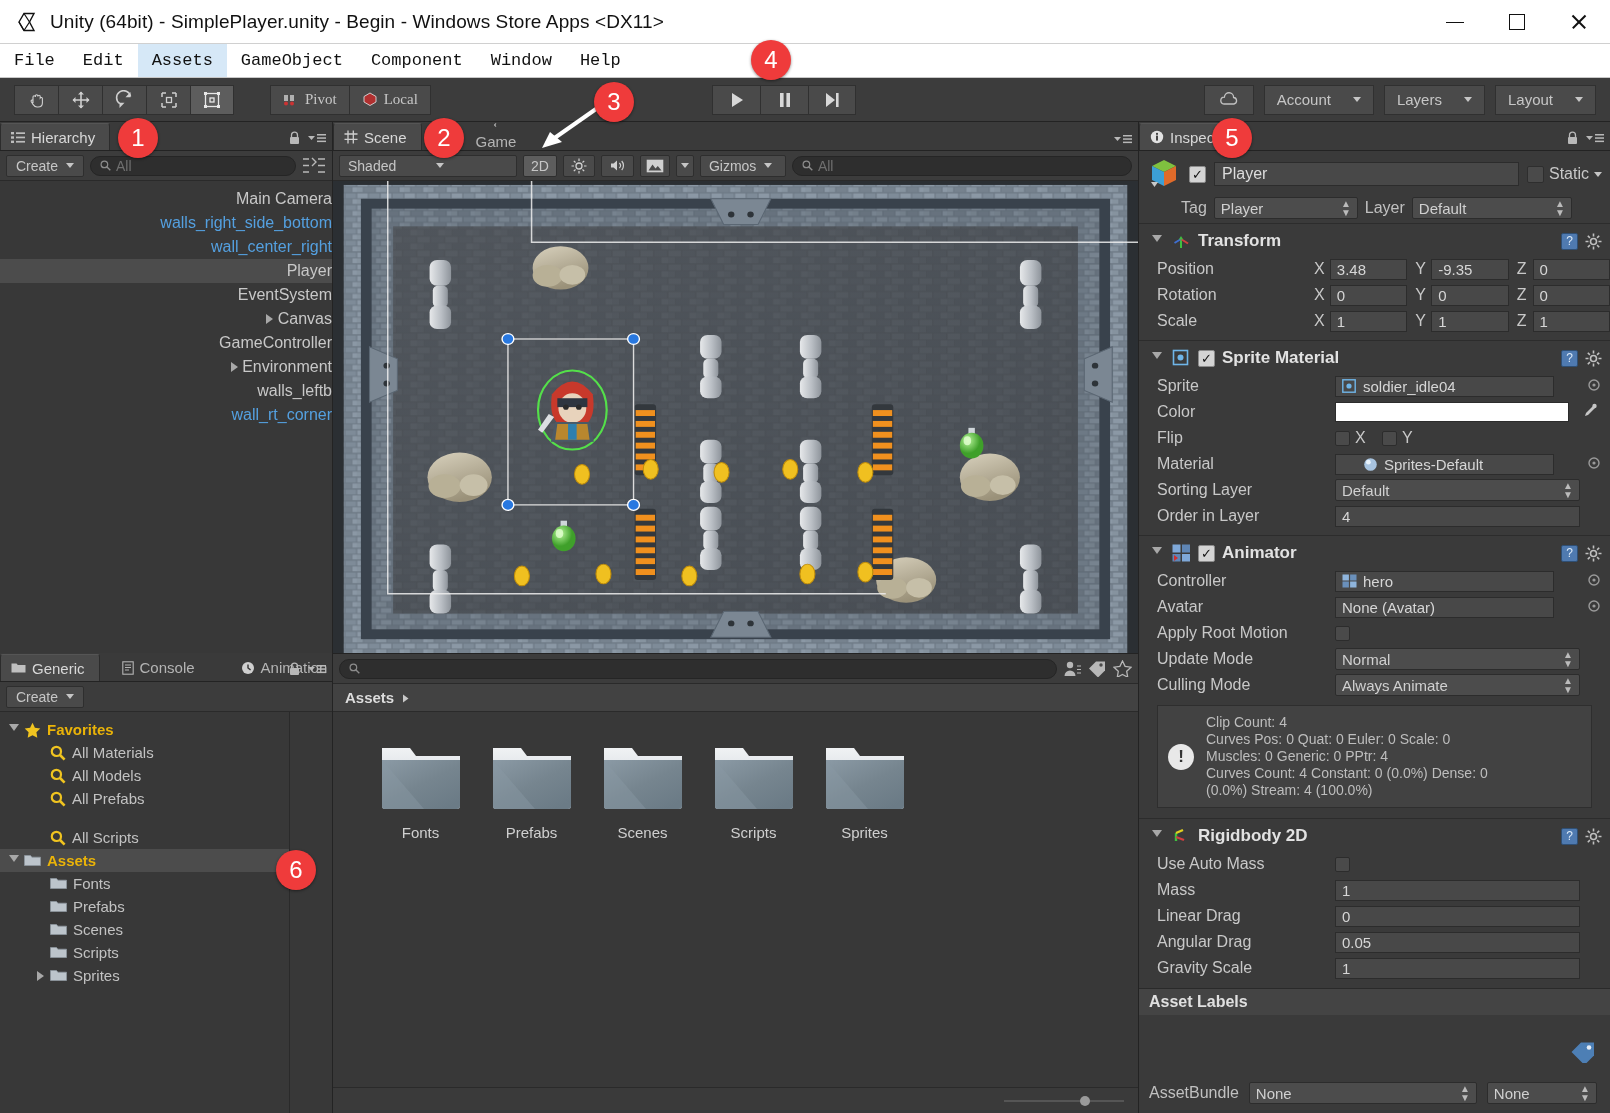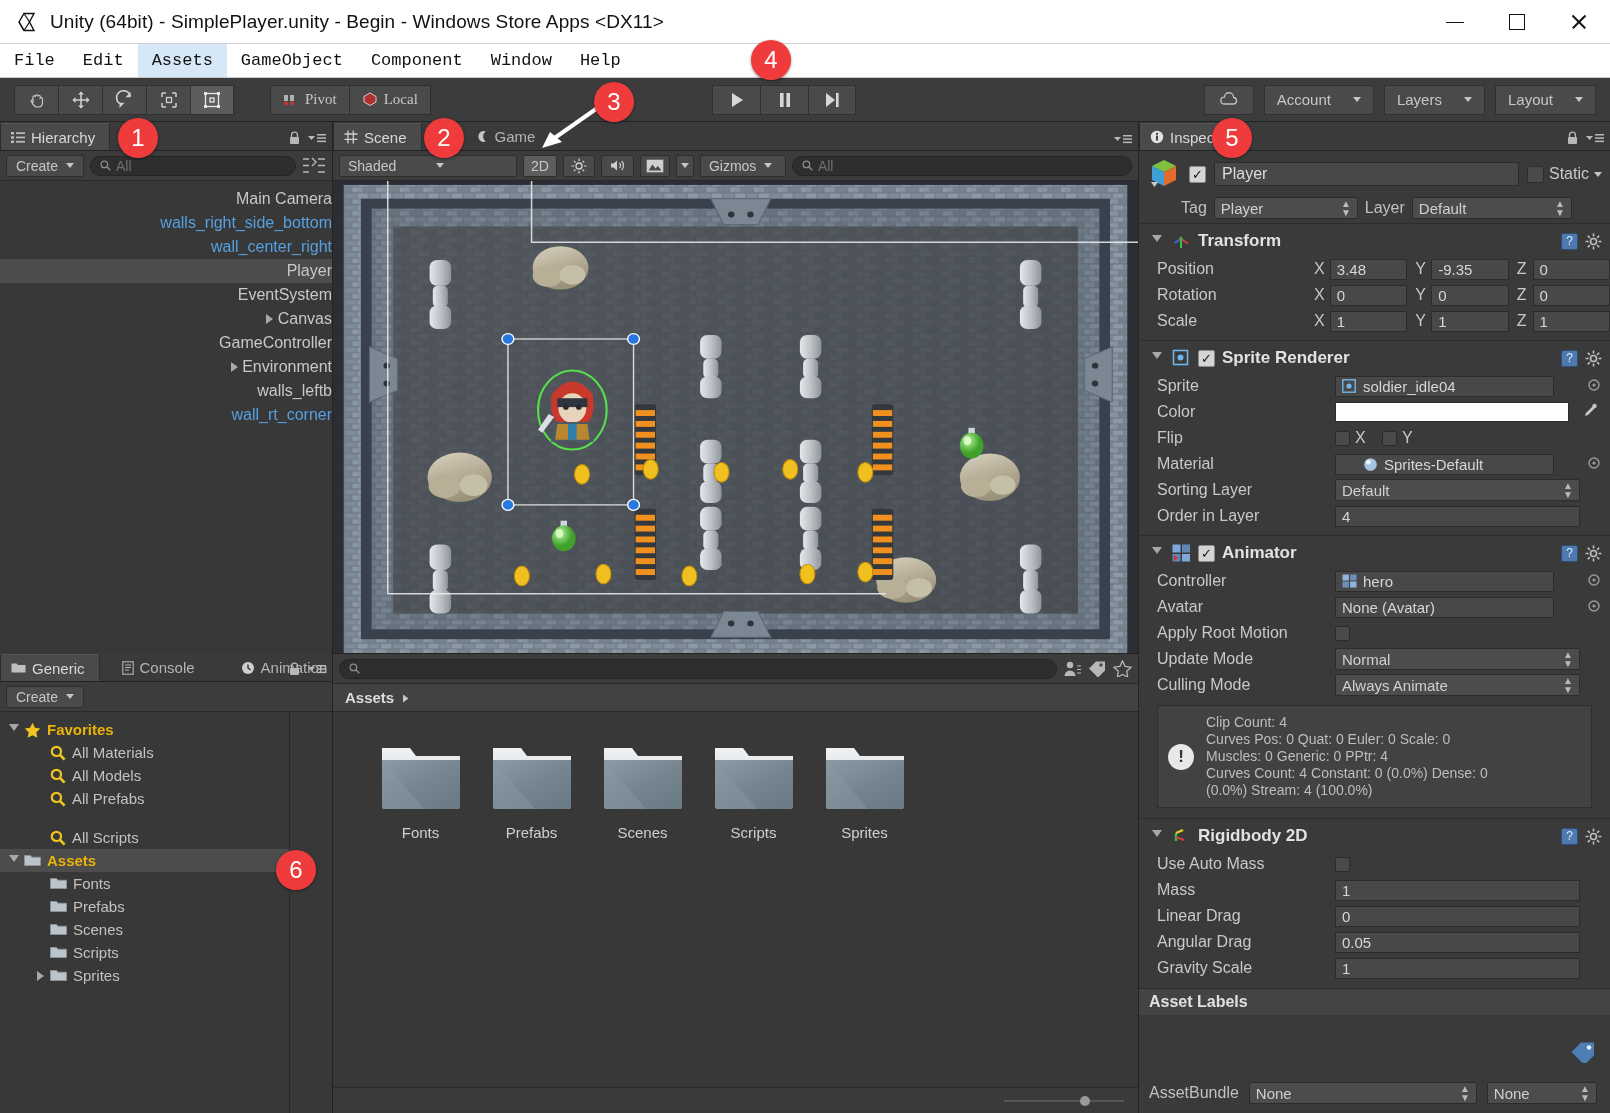--- a/index.html
+++ b/index.html
@@ -557,21 +557,21 @@
     <div class="col-mid">
 
       <div class="panel" style="height:531px;">
         <div class="tabrow">
           <div class="tab sel">
             <svg width="14" height="14" viewBox="0 0 14 14">
                 <path d="M4 0.5 V13.5 M9.3 0.5 V13.5 M0.5 4 H13.5 M0.5 9.3 H13.5" stroke="#cfcfcf" stroke-width="1.3"></path>
               </svg>
             <span>Scene</span>
           </div>
-          <div class="tab" style="margin-left:44px;">
+          <div class="tab" style="margin-left:44px;flex-direction:column;">
             <svg width="13" height="13" viewBox="0 0 13 13">
                 <path d="M9.5 1.4 A5.4 5.4 0 109.5 11.6 A6.6 6.6 0 019.5 1.4 Z" fill="#c6c6c6"></path>
               </svg>
             <span>Game</span>
           </div>
           <div class="tabrow-right">
             <svg width="18" height="12" viewBox="0 0 18 12">
                 <path d="M0 4 l3.5 4 l3.5 -4 z" fill="#b8b8b8"></path>
                 <rect x="9" y="2" width="9" height="1.5" fill="#b8b8b8"></rect>
                 <rect x="9" y="5.3" width="9" height="1.5" fill="#b8b8b8"></rect>
@@ -1087,21 +1087,21 @@
                 <span class="twisty">
                   <i style="border-left:5px solid transparent;border-right:5px solid transparent;border-top:7px solid #a8a8a8;display:block;"></i>
                 </span>
                 <span style="display:flex;align-items:center;">
                   <svg width="19" height="18" viewBox="0 0 19 18">
                     <rect x="1.5" y="1.5" width="14" height="14" fill="none" stroke="#6fb5e8" stroke-width="1.6"></rect>
                     <circle cx="8.5" cy="8.5" r="3" fill="#6fb5e8"></circle>
                   </svg>
                 </span>
                 <span class="chk">✓</span>
-                <span class="comp-title">Sprite Renderer</span>
+                <span class="comp-title">Sprite Material</span>
                 <span class="comp-head-right">
                   <span class="helpicon">?</span>
                   <svg width="17" height="17" viewBox="0 0 17 17">
                     <circle cx="8.5" cy="8.5" r="3" fill="none" stroke="#c0c0c0" stroke-width="1.6"></circle>
                     <path d="M8.5 0.5 v3 M8.5 13.5 v3 M0.5 8.5 h3 M13.5 8.5 h3 M2.8 2.8 l2.1 2.1 M12.1 12.1 l2.1 2.1 M14.2 2.8 l-2.1 2.1 M4.9 12.1 l-2.1 2.1" stroke="#c0c0c0" stroke-width="1.6"></path>
                   </svg>
                 </span>
               </div>
               <div class="proprow">
                 <span class="pname">Sprite</span>

